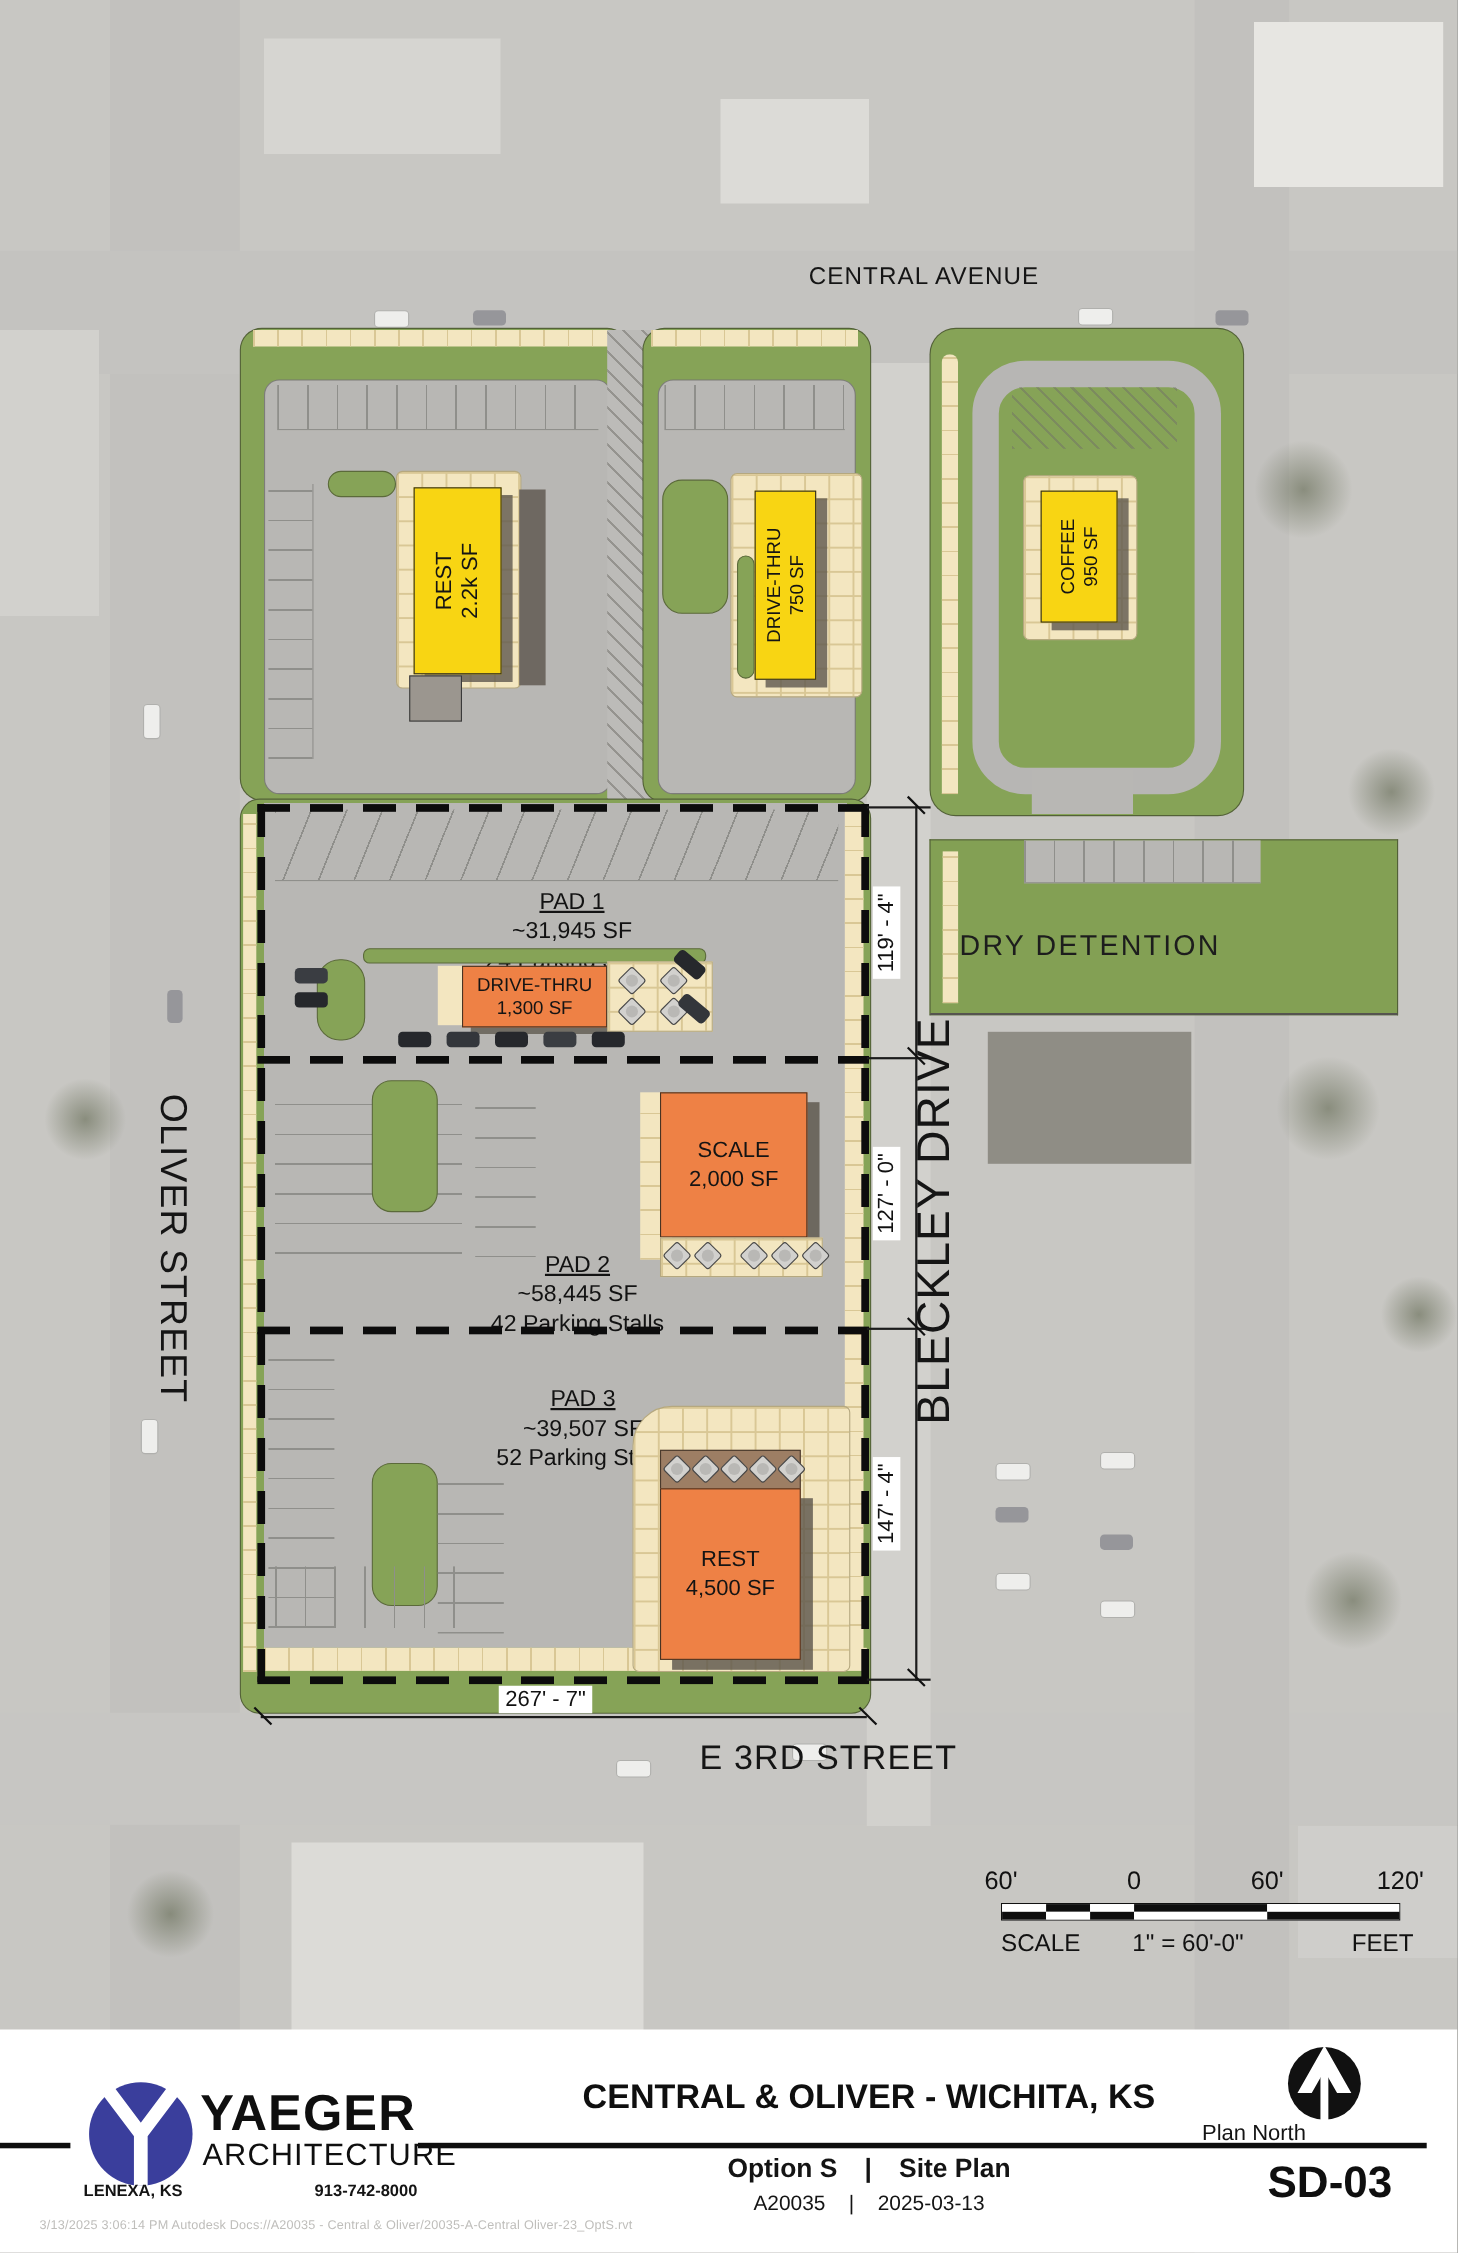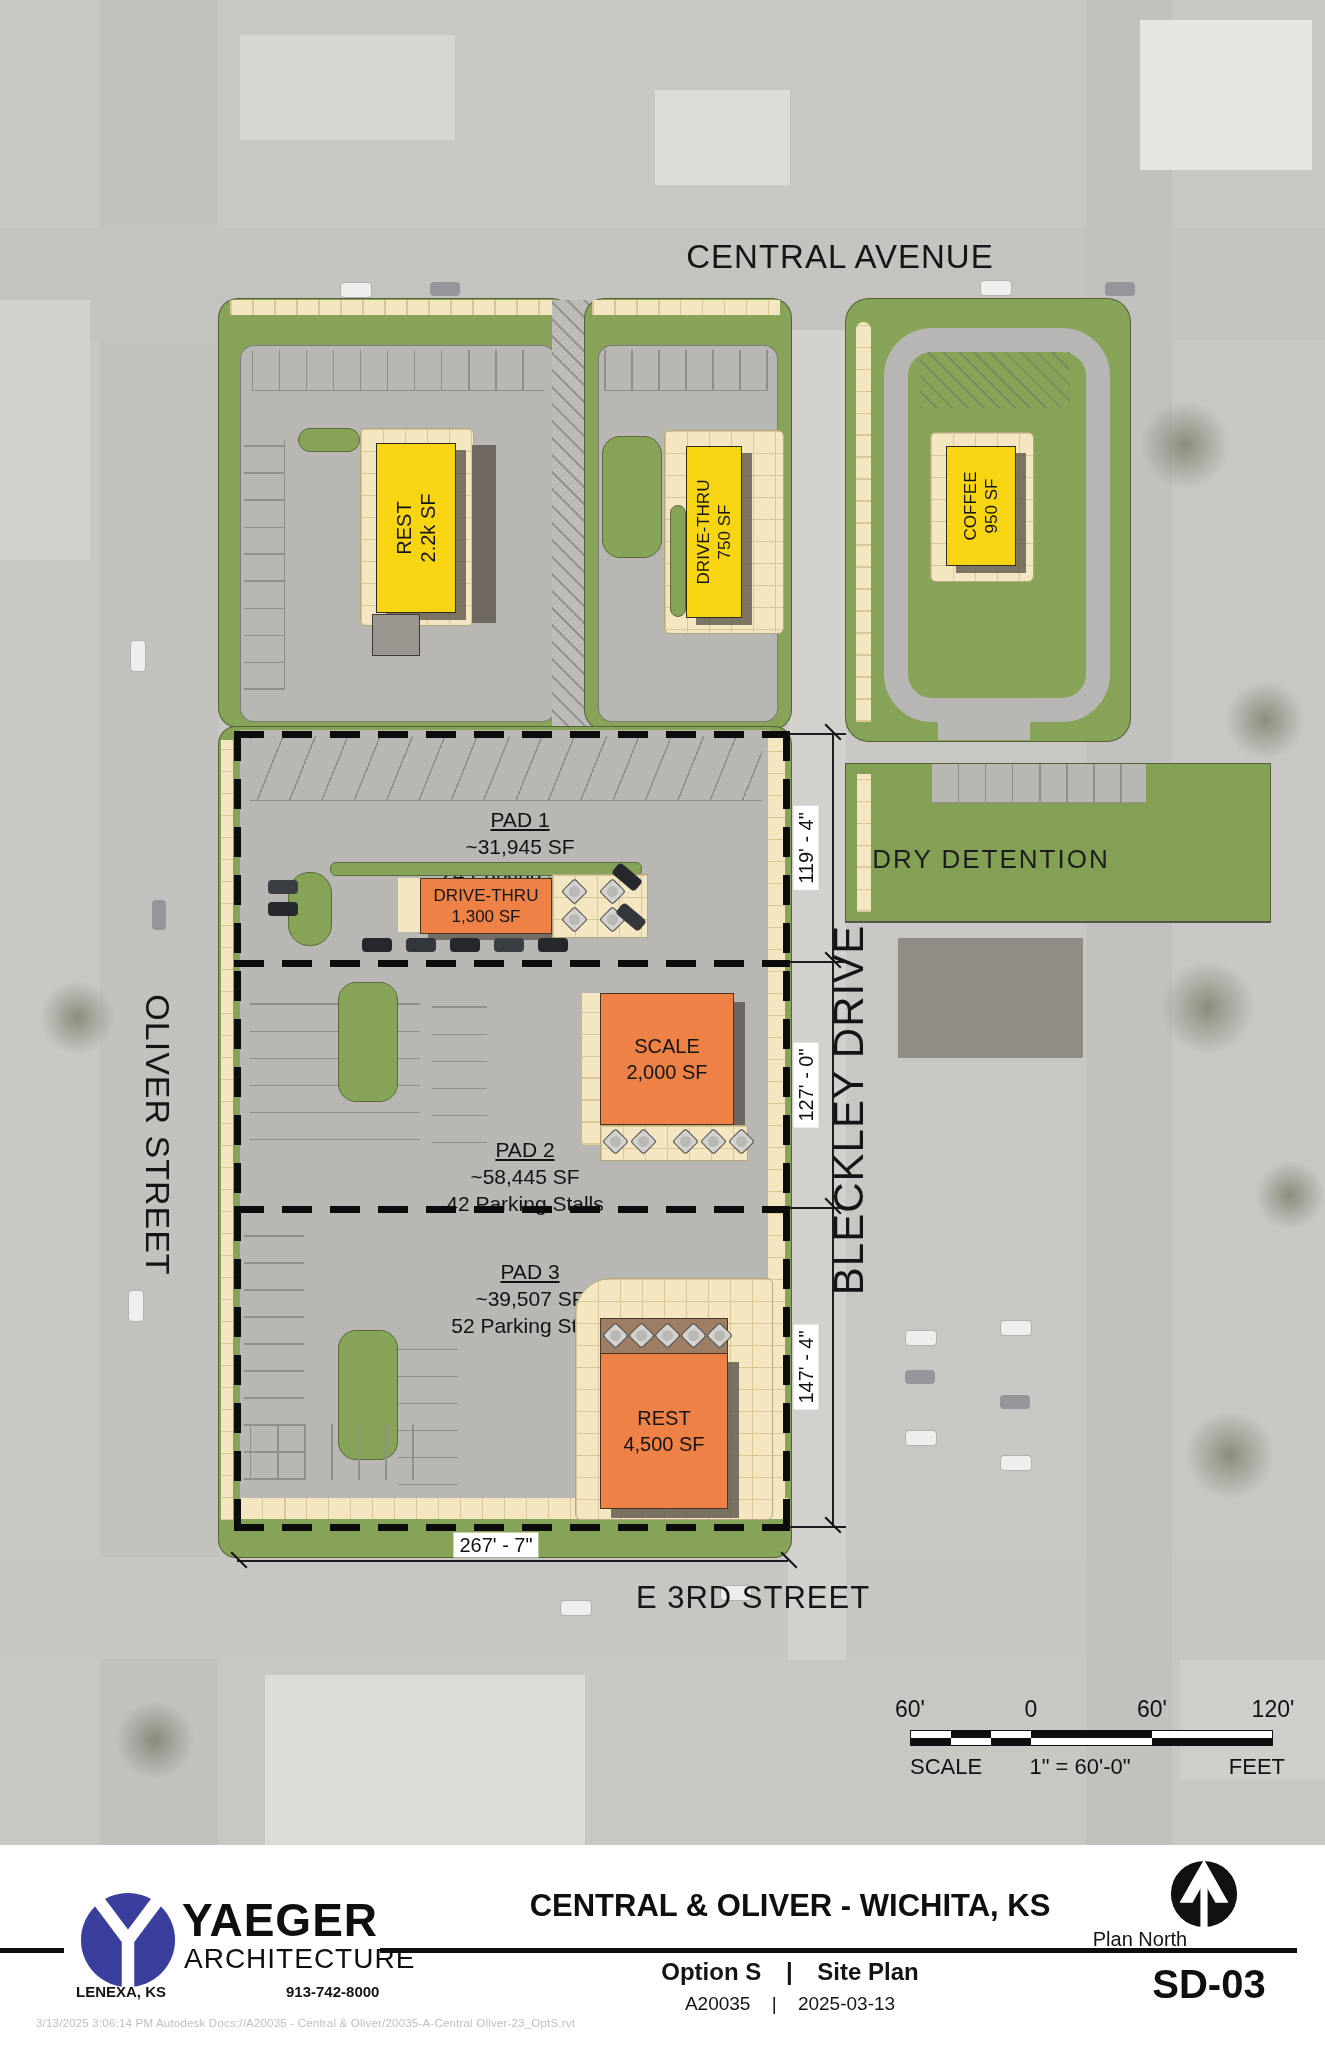--- a/index.html
+++ b/index.html
@@ -28,21 +28,21 @@
   .vrot{position:absolute;transform:translate(-50%,-50%) rotate(-90deg);white-space:nowrap;text-align:center;}
   
   .dash-h{position:absolute;height:7px;background:repeating-linear-gradient(90deg,#0c0c0c 0 30px,transparent 30px 48px);}
   .dash-v{position:absolute;width:7px;background:repeating-linear-gradient(180deg,#0c0c0c 0 30px,transparent 30px 48px);}
   
   .pad-label{position:absolute;text-align:center;font-size:21px;line-height:27px;color:#121212;}
   .pad-label .pn{text-decoration:underline;}
   .dim{position:absolute;background:#fff;padding:1px 6px;font-size:20px;white-space:nowrap;color:#111;}
   .dimline{position:absolute;background:#1c1c1c;}
   .tick{position:absolute;width:22px;height:2px;background:#111;transform:rotate(45deg);}
-  .street{position:absolute;font-size:33px;color:#151515;letter-spacing:1px;white-space:nowrap;}
+  .street{position:absolute;font-size:22px;color:#151515;letter-spacing:1px;white-space:nowrap;}
   
   .car{position:absolute;width:30px;height:14px;border-radius:4px;background:#26282c;}
   .car.v{width:14px;height:30px;}
   .car-white{background:#eeeeec;border:1px solid #b0b0ad;}
   .car-gray{background:#96969a;}
   .car-red{background:#9e3c34;}
   .ptable{position:absolute;width:17px;height:17px;background:#d2d1ce;border:1.5px solid #474747;border-radius:3px;transform:rotate(45deg);}
   .ptable::after{content:"";position:absolute;inset:3px;border-radius:50%;background:#b9b8b5;}
   
   .sb-row{display:flex;height:50%;}

